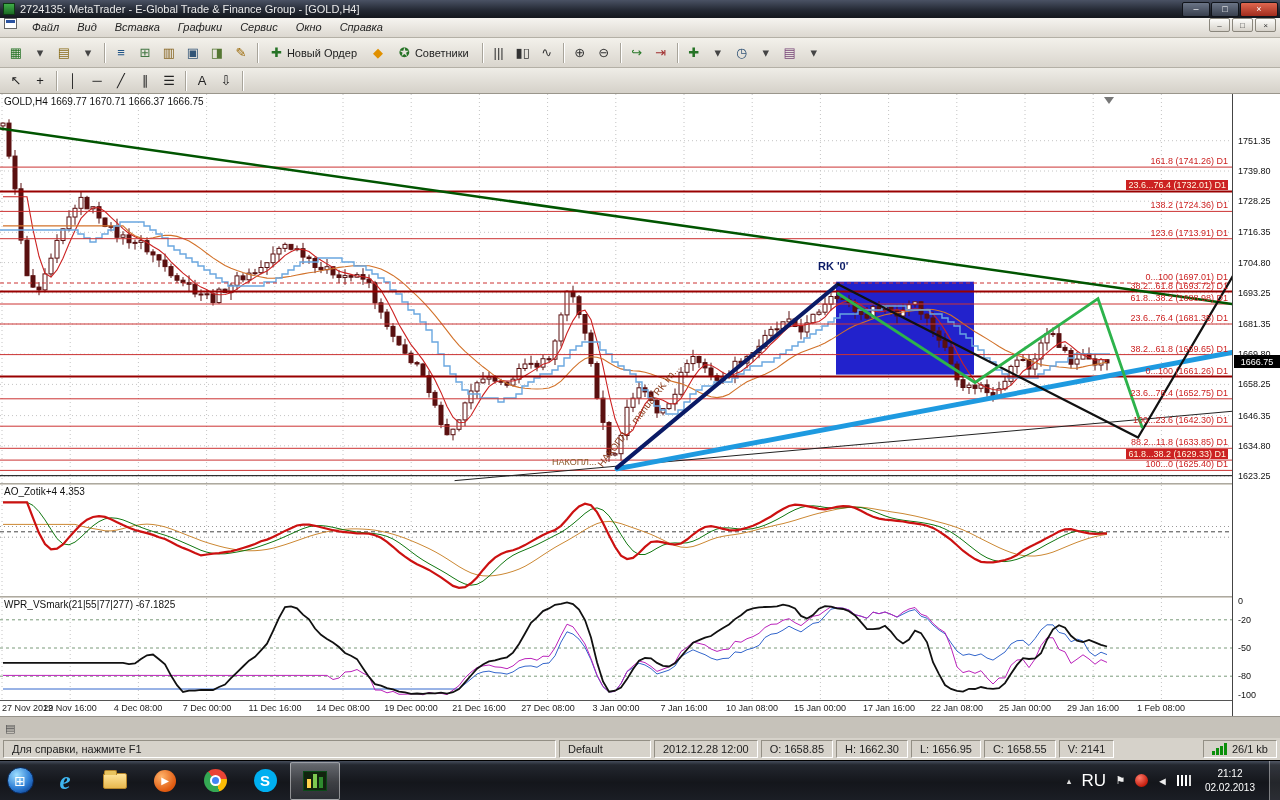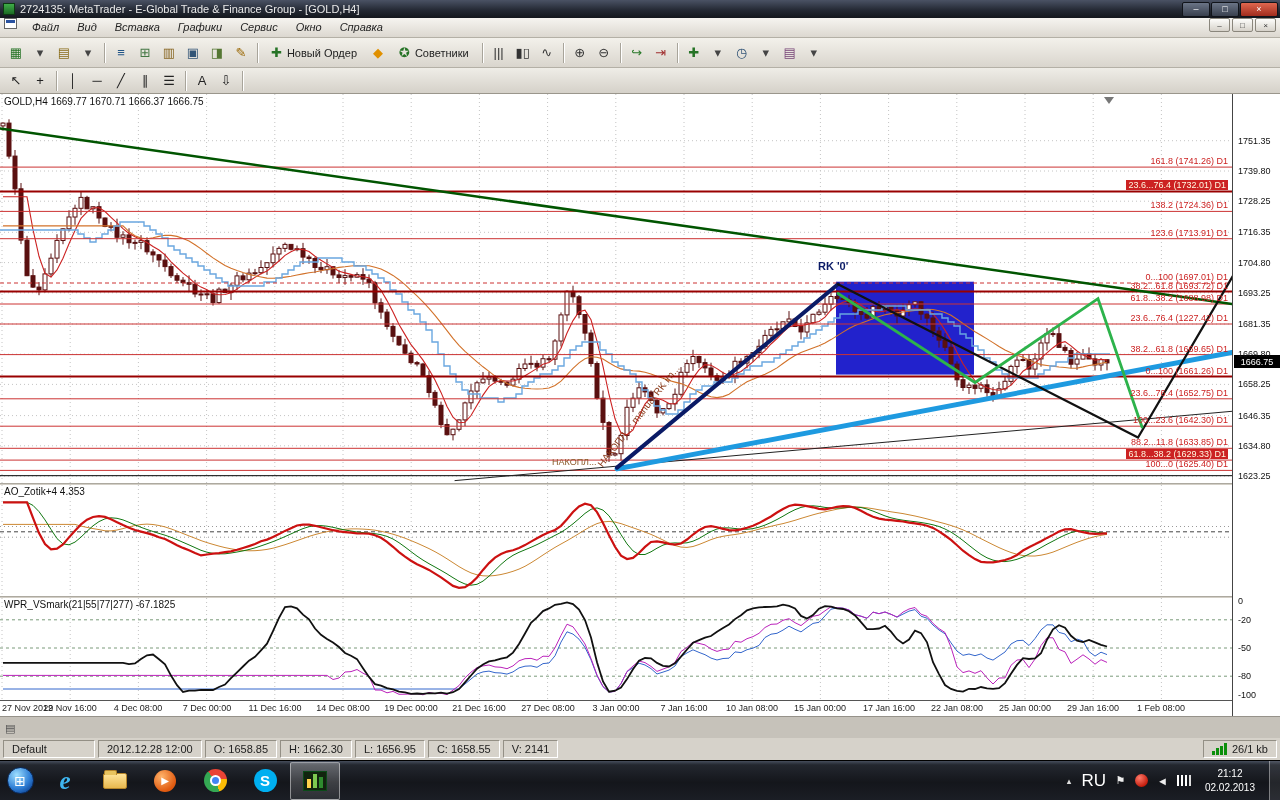--- a/index.html
+++ b/index.html
@@ -639,21 +639,21 @@
           <path d="M1104 3 L1114 3 L1109 10 Z" fill="#777"></path>
         </svg>
       <div class="sym-label">GOLD,H4 1669.77 1670.71 1666.37 1666.75</div>
     <div class="fib-label" style="top: 62px;">161.8 (1741.26) D1</div>
         <div class="fib-label hl" style="top: 86px;">23.6...76.4 (1732.01) D1</div>
         <div class="fib-label" style="top: 106px;">138.2 (1724.36) D1</div>
         <div class="fib-label" style="top: 134px;">123.6 (1713.91) D1</div>
         <div class="fib-label" style="top: 178px;">0...100 (1697.01) D1</div>
         <div class="fib-label" style="top: 187px;">38.2...61.8 (1693.72) D1</div>
         <div class="fib-label" style="top: 199px;">61.8...38.2 (1688.98) D1</div>
-        <div class="fib-label" style="top: 219px;">23.6...76.4 (1227.42) D1</div>
+        <div class="fib-label" style="top: 219px;">23.6...76.4 (1681.35) D1</div>
         <div class="fib-label" style="top: 250px;">38.2...61.8 (1669.65) D1</div>
         <div class="fib-label" style="top: 272px;">0...100 (1661.26) D1</div>
         <div class="fib-label" style="top: 294px;">23.6...76.4 (1652.75) D1</div>
         <div class="fib-label" style="top: 321px;">100...23.6 (1642.30) D1</div>
         <div class="fib-label" style="top: 343px;">88.2...11.8 (1633.85) D1</div>
         <div class="fib-label hl" style="top: 355px;">61.8...38.2 (1629.33) D1</div>
         <div class="fib-label" style="top: 365px;">100...0 (1625.40) D1</div>
         <div class="rk-label" style="left: 818px; top: 166px;">RK '0'</div>
         <div class="accum-rot" style="left: 604px; top: 364px;">НАКОПЛ...: manual RK im...</div>
         <div class="accum-h" style="left: 552px; top: 363px;">НАКОПЛ...</div>
@@ -763,20 +763,21 @@
           <div class="stick" style="top: 92px;">-100</div>
         </div>
     </div>
   </div>
 
   <div id="tabsbar">
     <span class="tabs-ico">▤</span>
   </div>
 
   <div id="statusbar">
+    <span class="scell" id="status-help">Для справки, нажмите F1</span>
     <span class="scell" id="status-profile">Default</span>
     <span id="status-cells" style="display:flex;gap:3px;">
         <span class="scell">2012.12.28 12:00</span>
         <span class="scell">O: 1658.85</span>
         <span class="scell">H: 1662.30</span>
         <span class="scell">L: 1656.95</span>
         <span class="scell">C: 1658.55</span>
         <span class="scell">V: 2141</span>
       </span>
     <span class="scell" id="status-traffic">

